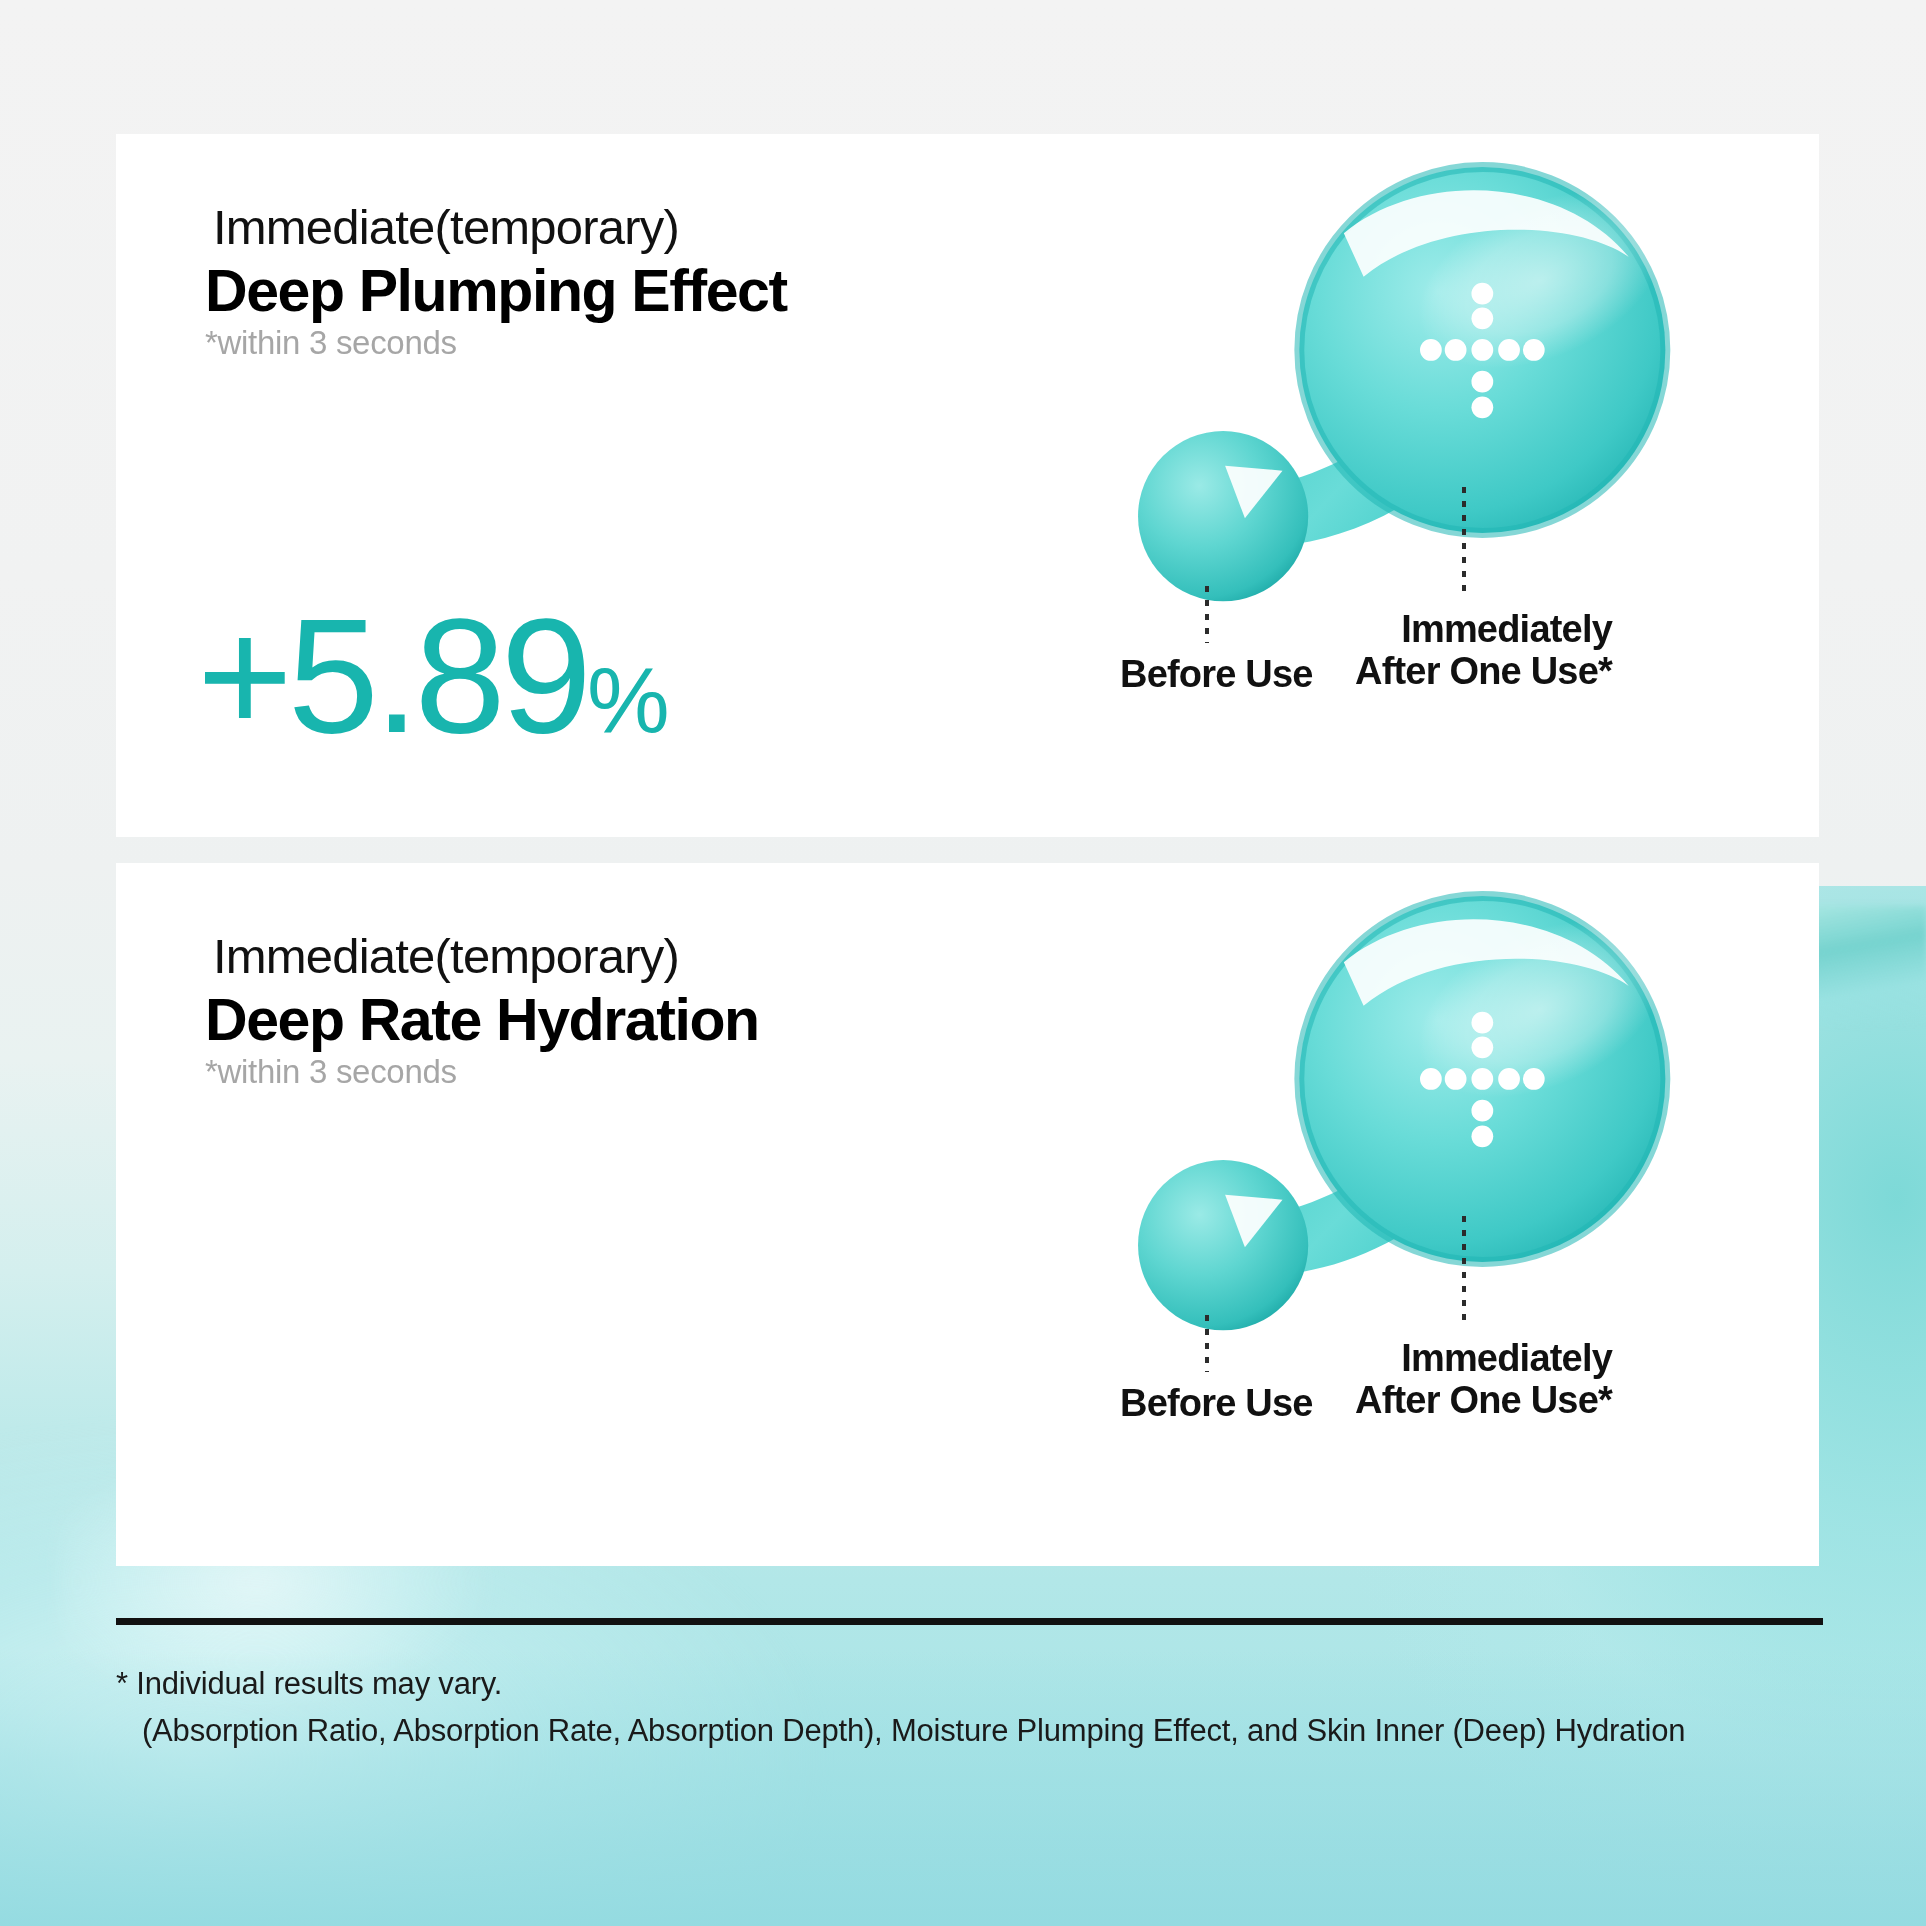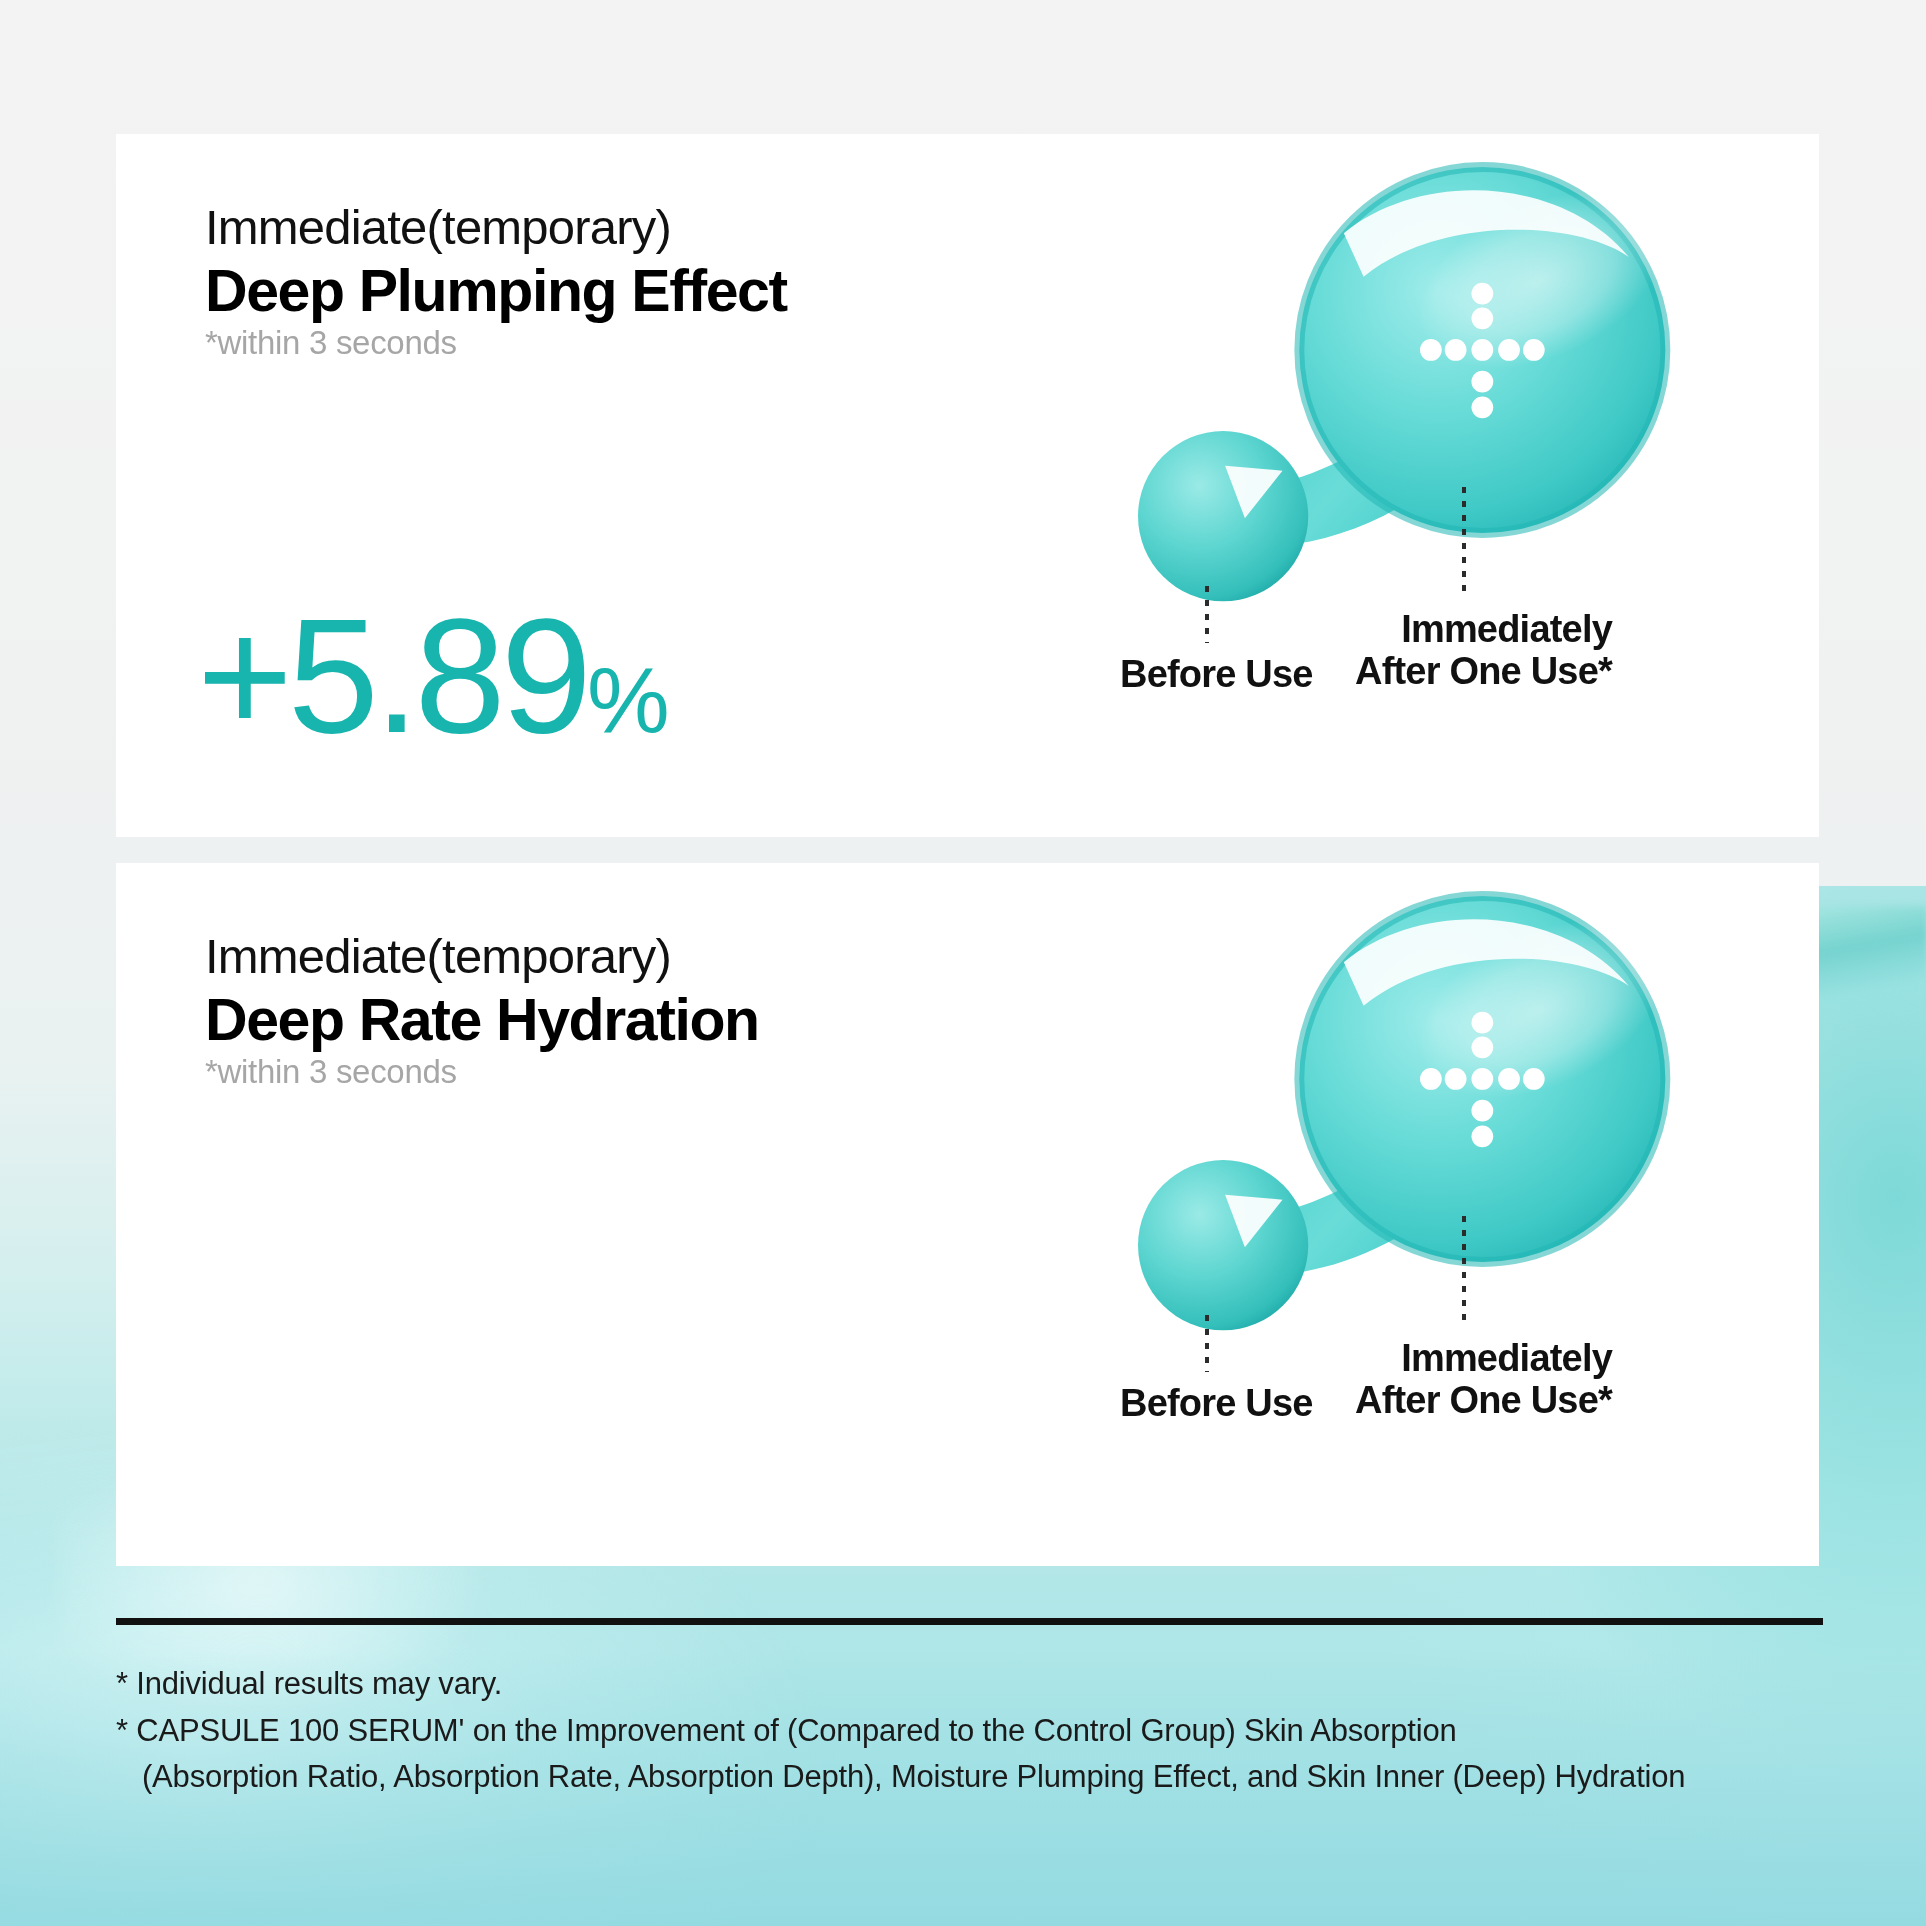--- a/index.html
+++ b/index.html
@@ -99,20 +99,21 @@
     position: absolute;
     left: 89px;
     top: 67px;
   }
   .eyebrow {
     font-size: 49px;
     font-weight: 400;
     color: #111111;
     letter-spacing: -0.8px;
     line-height: 1.08;
+    margin-left: 8px;
   }
   .headline {
     font-size: 59px;
     font-weight: 700;
     color: #000000;
     letter-spacing: -1.4px;
     line-height: 1.12;
     margin-top: 4px;
   }
   .subnote {
@@ -344,18 +345,17 @@
         <span>Immediately</span><br>
         <span>After One Use*</span>
       </div>
     </div>
   </section>
 
   <div id="divider"></div>
 
   <div id="footnotes">
     <div class="fn-line">* Individual results may vary.</div>
-    <div class="fn-line">* CAPSULE 100 SERUM' on the Improvement of (Compared to the Control Group) Skin Absorption</div>
     <div class="fn-line fn-indent">(Absorption Ratio, Absorption Rate, Absorption Depth), Moisture Plumping Effect, and Skin Inner (Deep) Hydration</div>
   </div>
 
 </div>
 
 
 </body></html>

